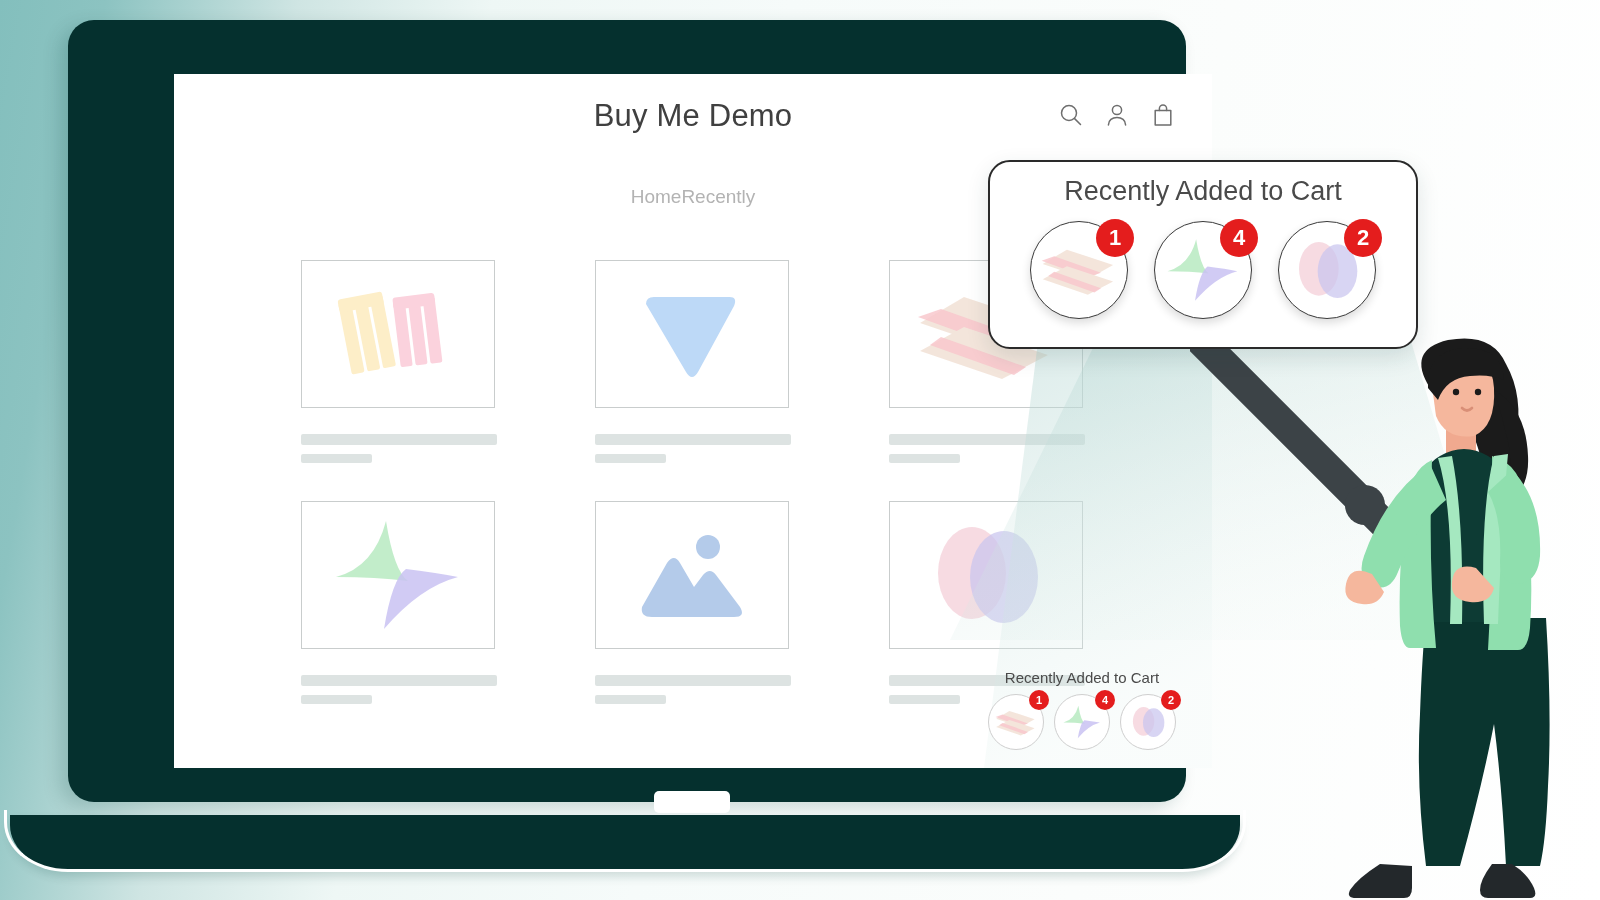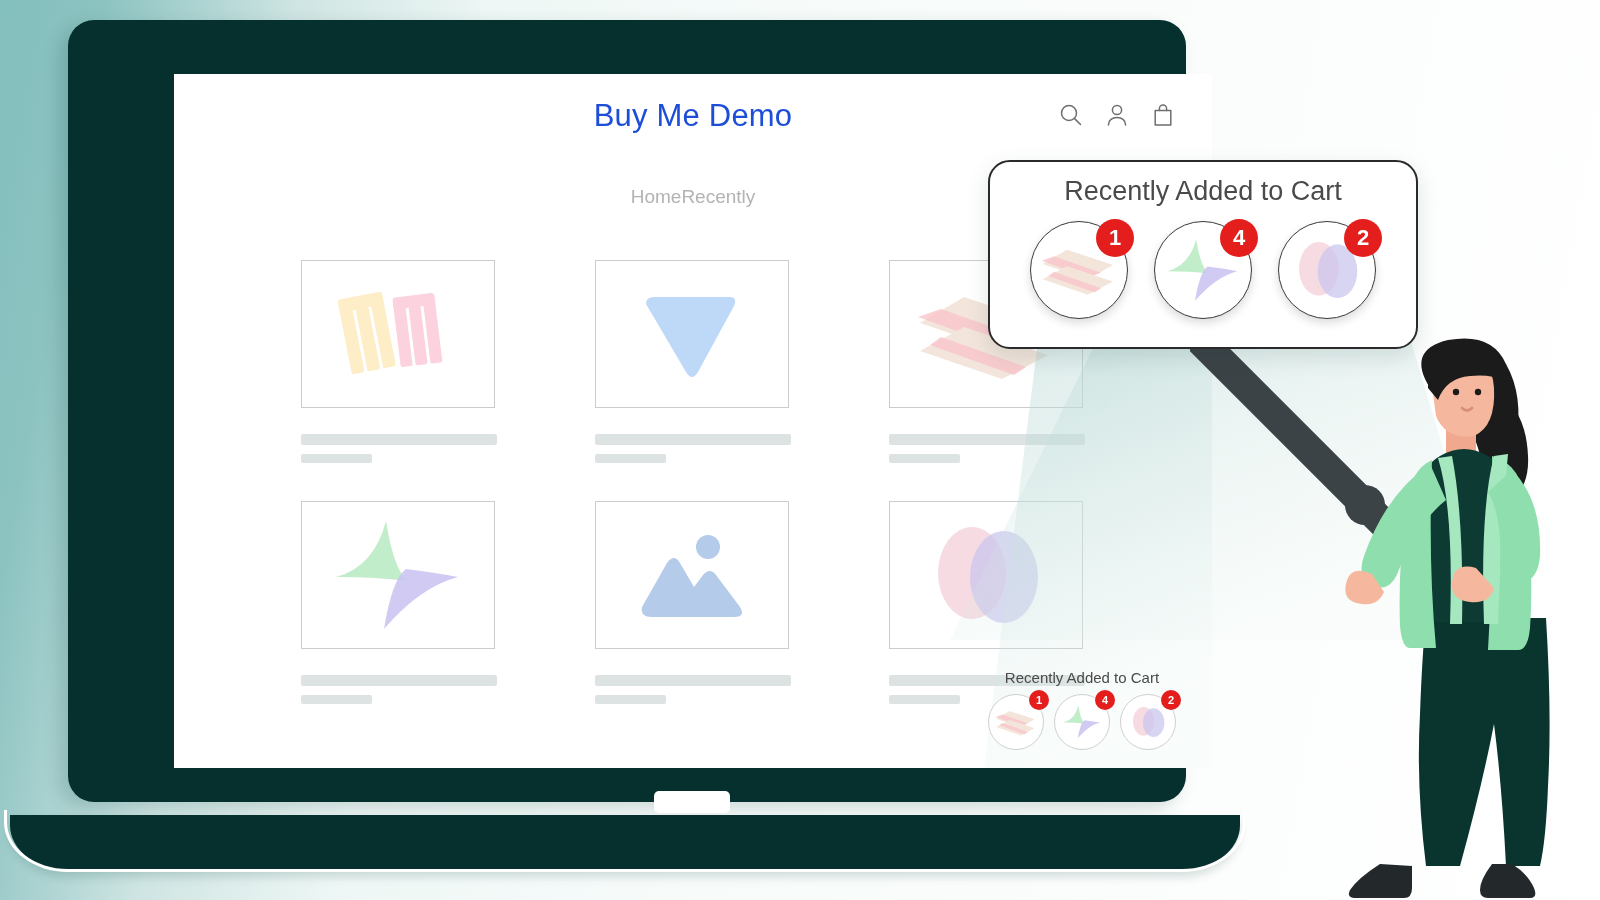--- a/index.html
+++ b/index.html
@@ -39,21 +39,21 @@
   .laptop-base:before{
     content:"";position:absolute;left:-6px;top:-5px;width:1242px;height:62px;
     border-radius:0 0 64px 64px/0 0 50px 50px;
     border:3px solid #ffffff;border-top:none;box-sizing:border-box;
   }
 
   
   .site-head{position:relative;height:110px;}
   .site-title{
     position:absolute;left:0;right:0;top:24px;text-align:center;
-    font-size:31px;color:#1d4ed8;font-weight:300;letter-spacing:.2px;
+    font-size:31px;color:#404040;font-weight:300;letter-spacing:.2px;
   }
   .head-icons{position:absolute;right:36px;top:28px;display:flex;gap:20px;align-items:center;}
   .head-icons svg{display:block;}
   .site-nav{
     display:flex;justify-content:center;margin-top:2px;
     font-size:19px;color:#b3b3b3;font-weight:300;
   }
 
   .grid{
     display:grid;grid-template-columns:repeat(3,196px);

